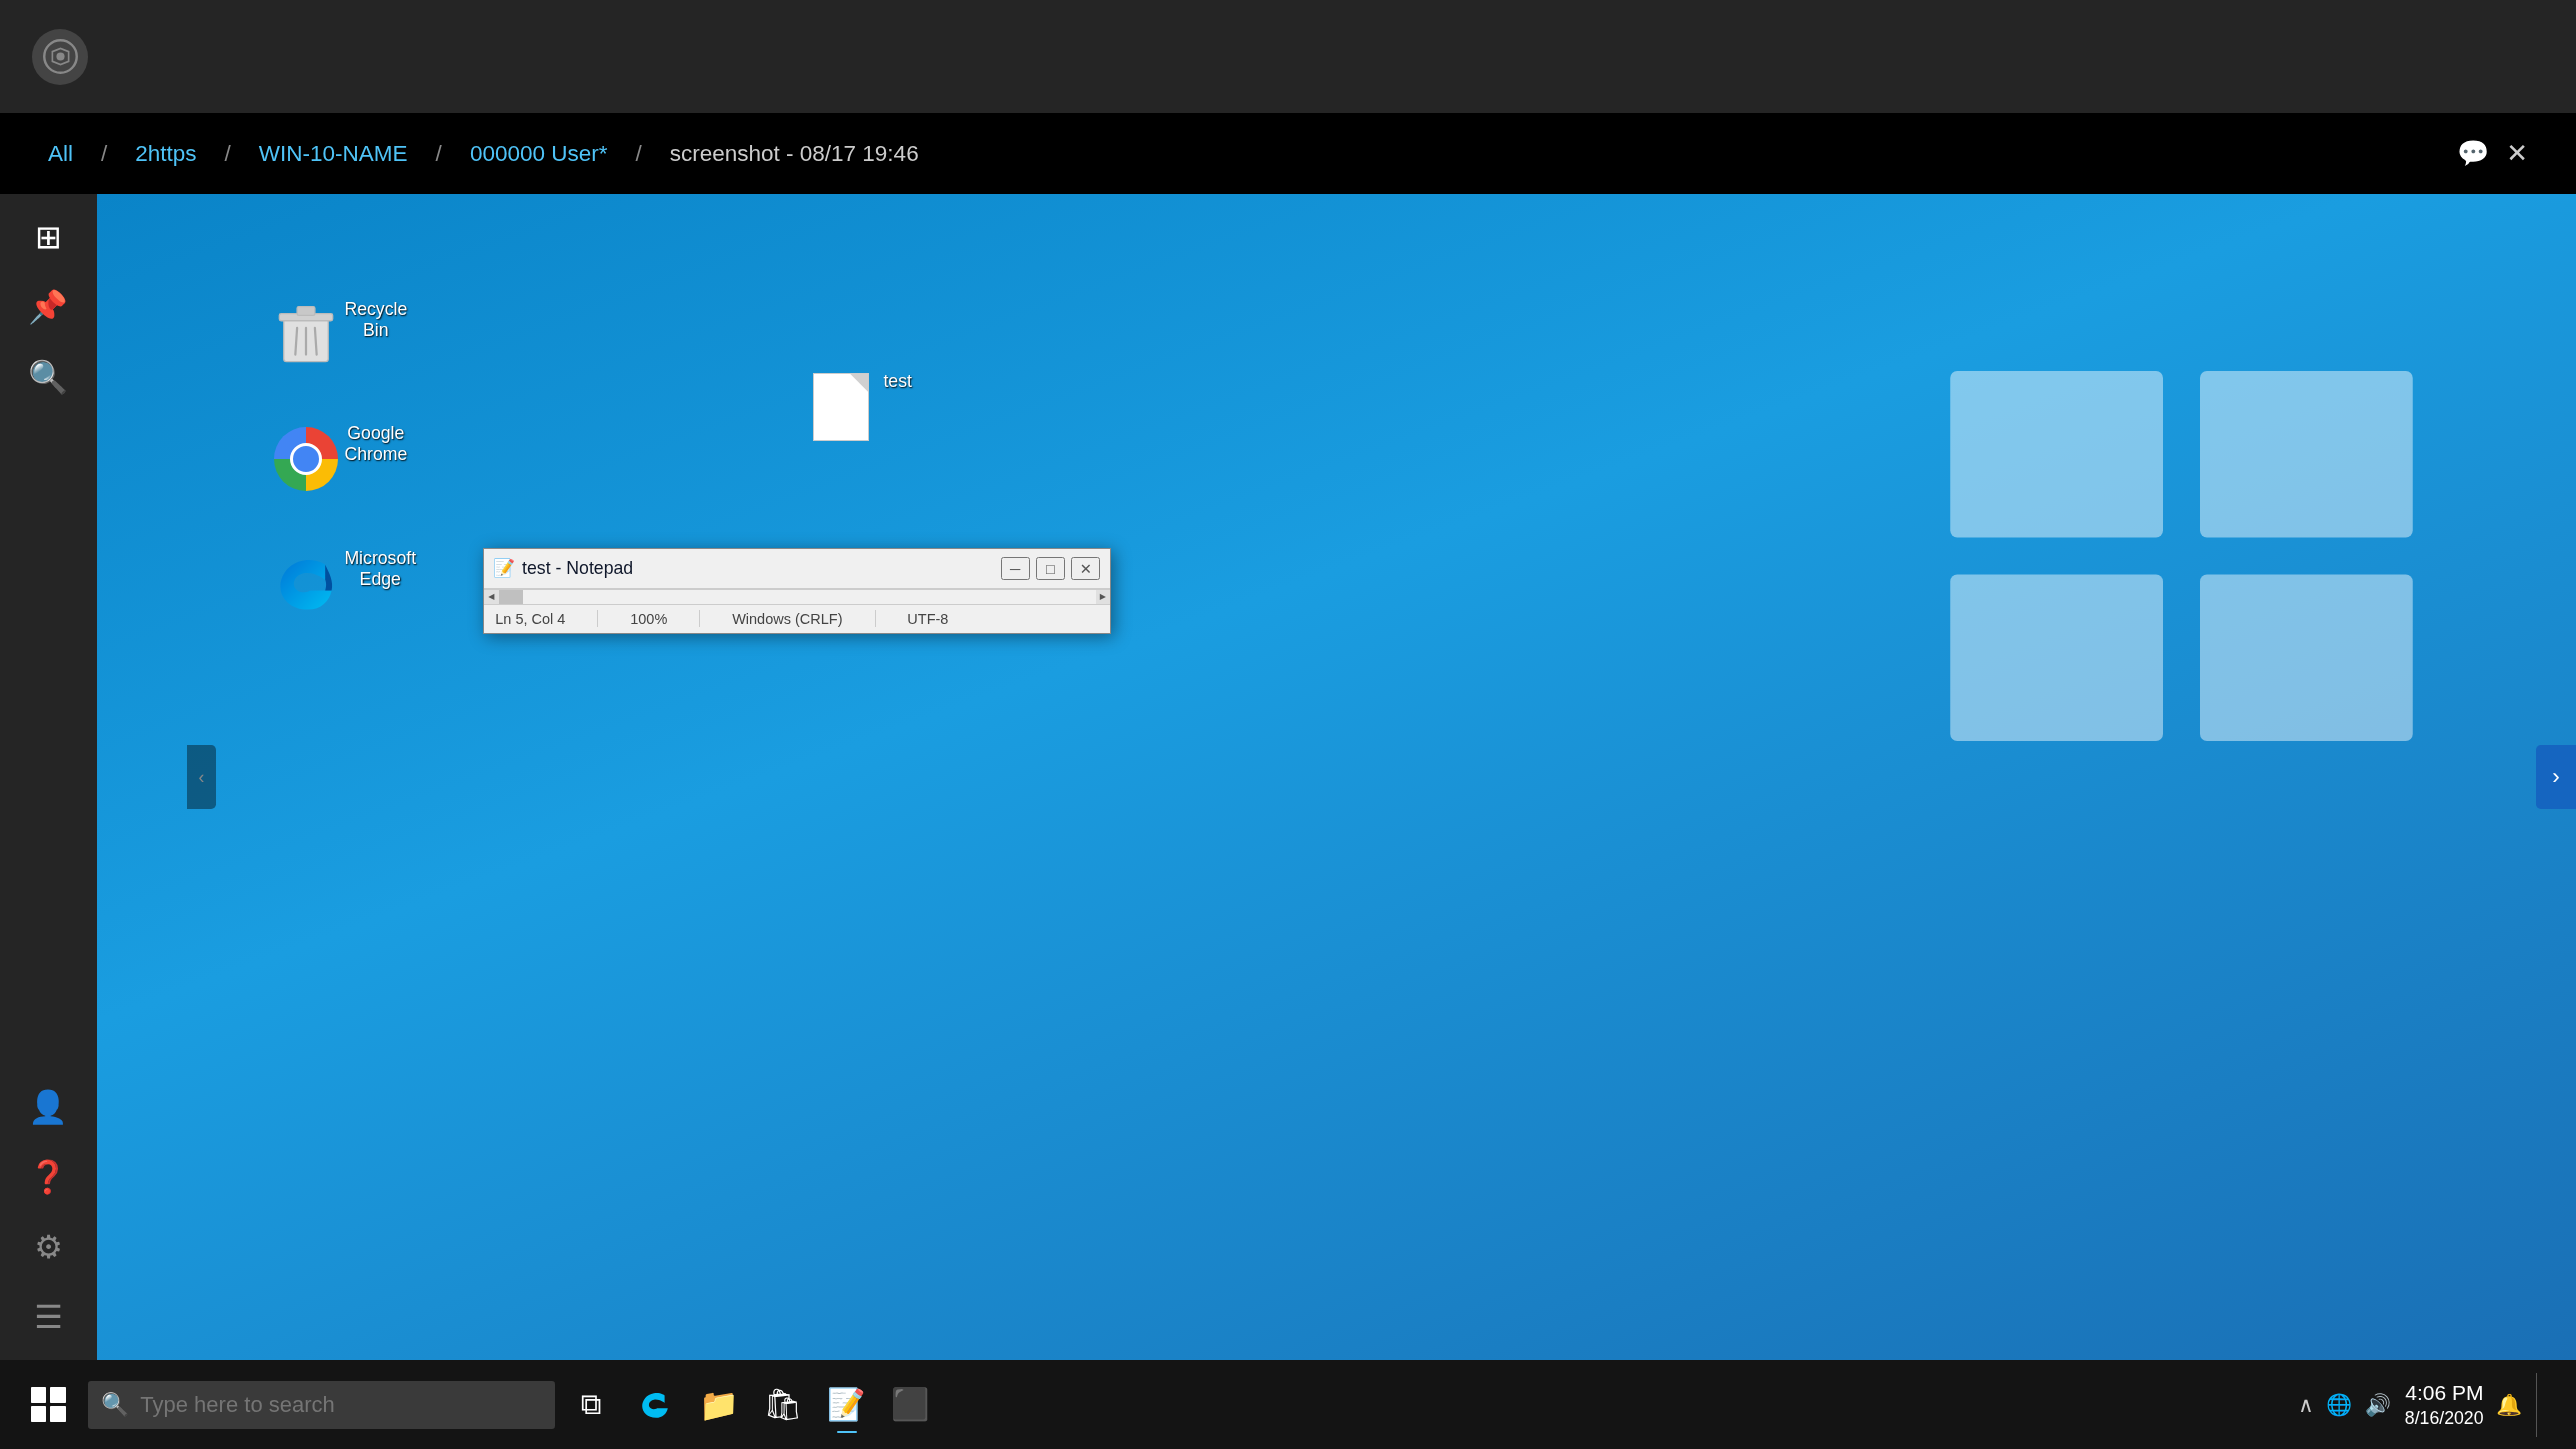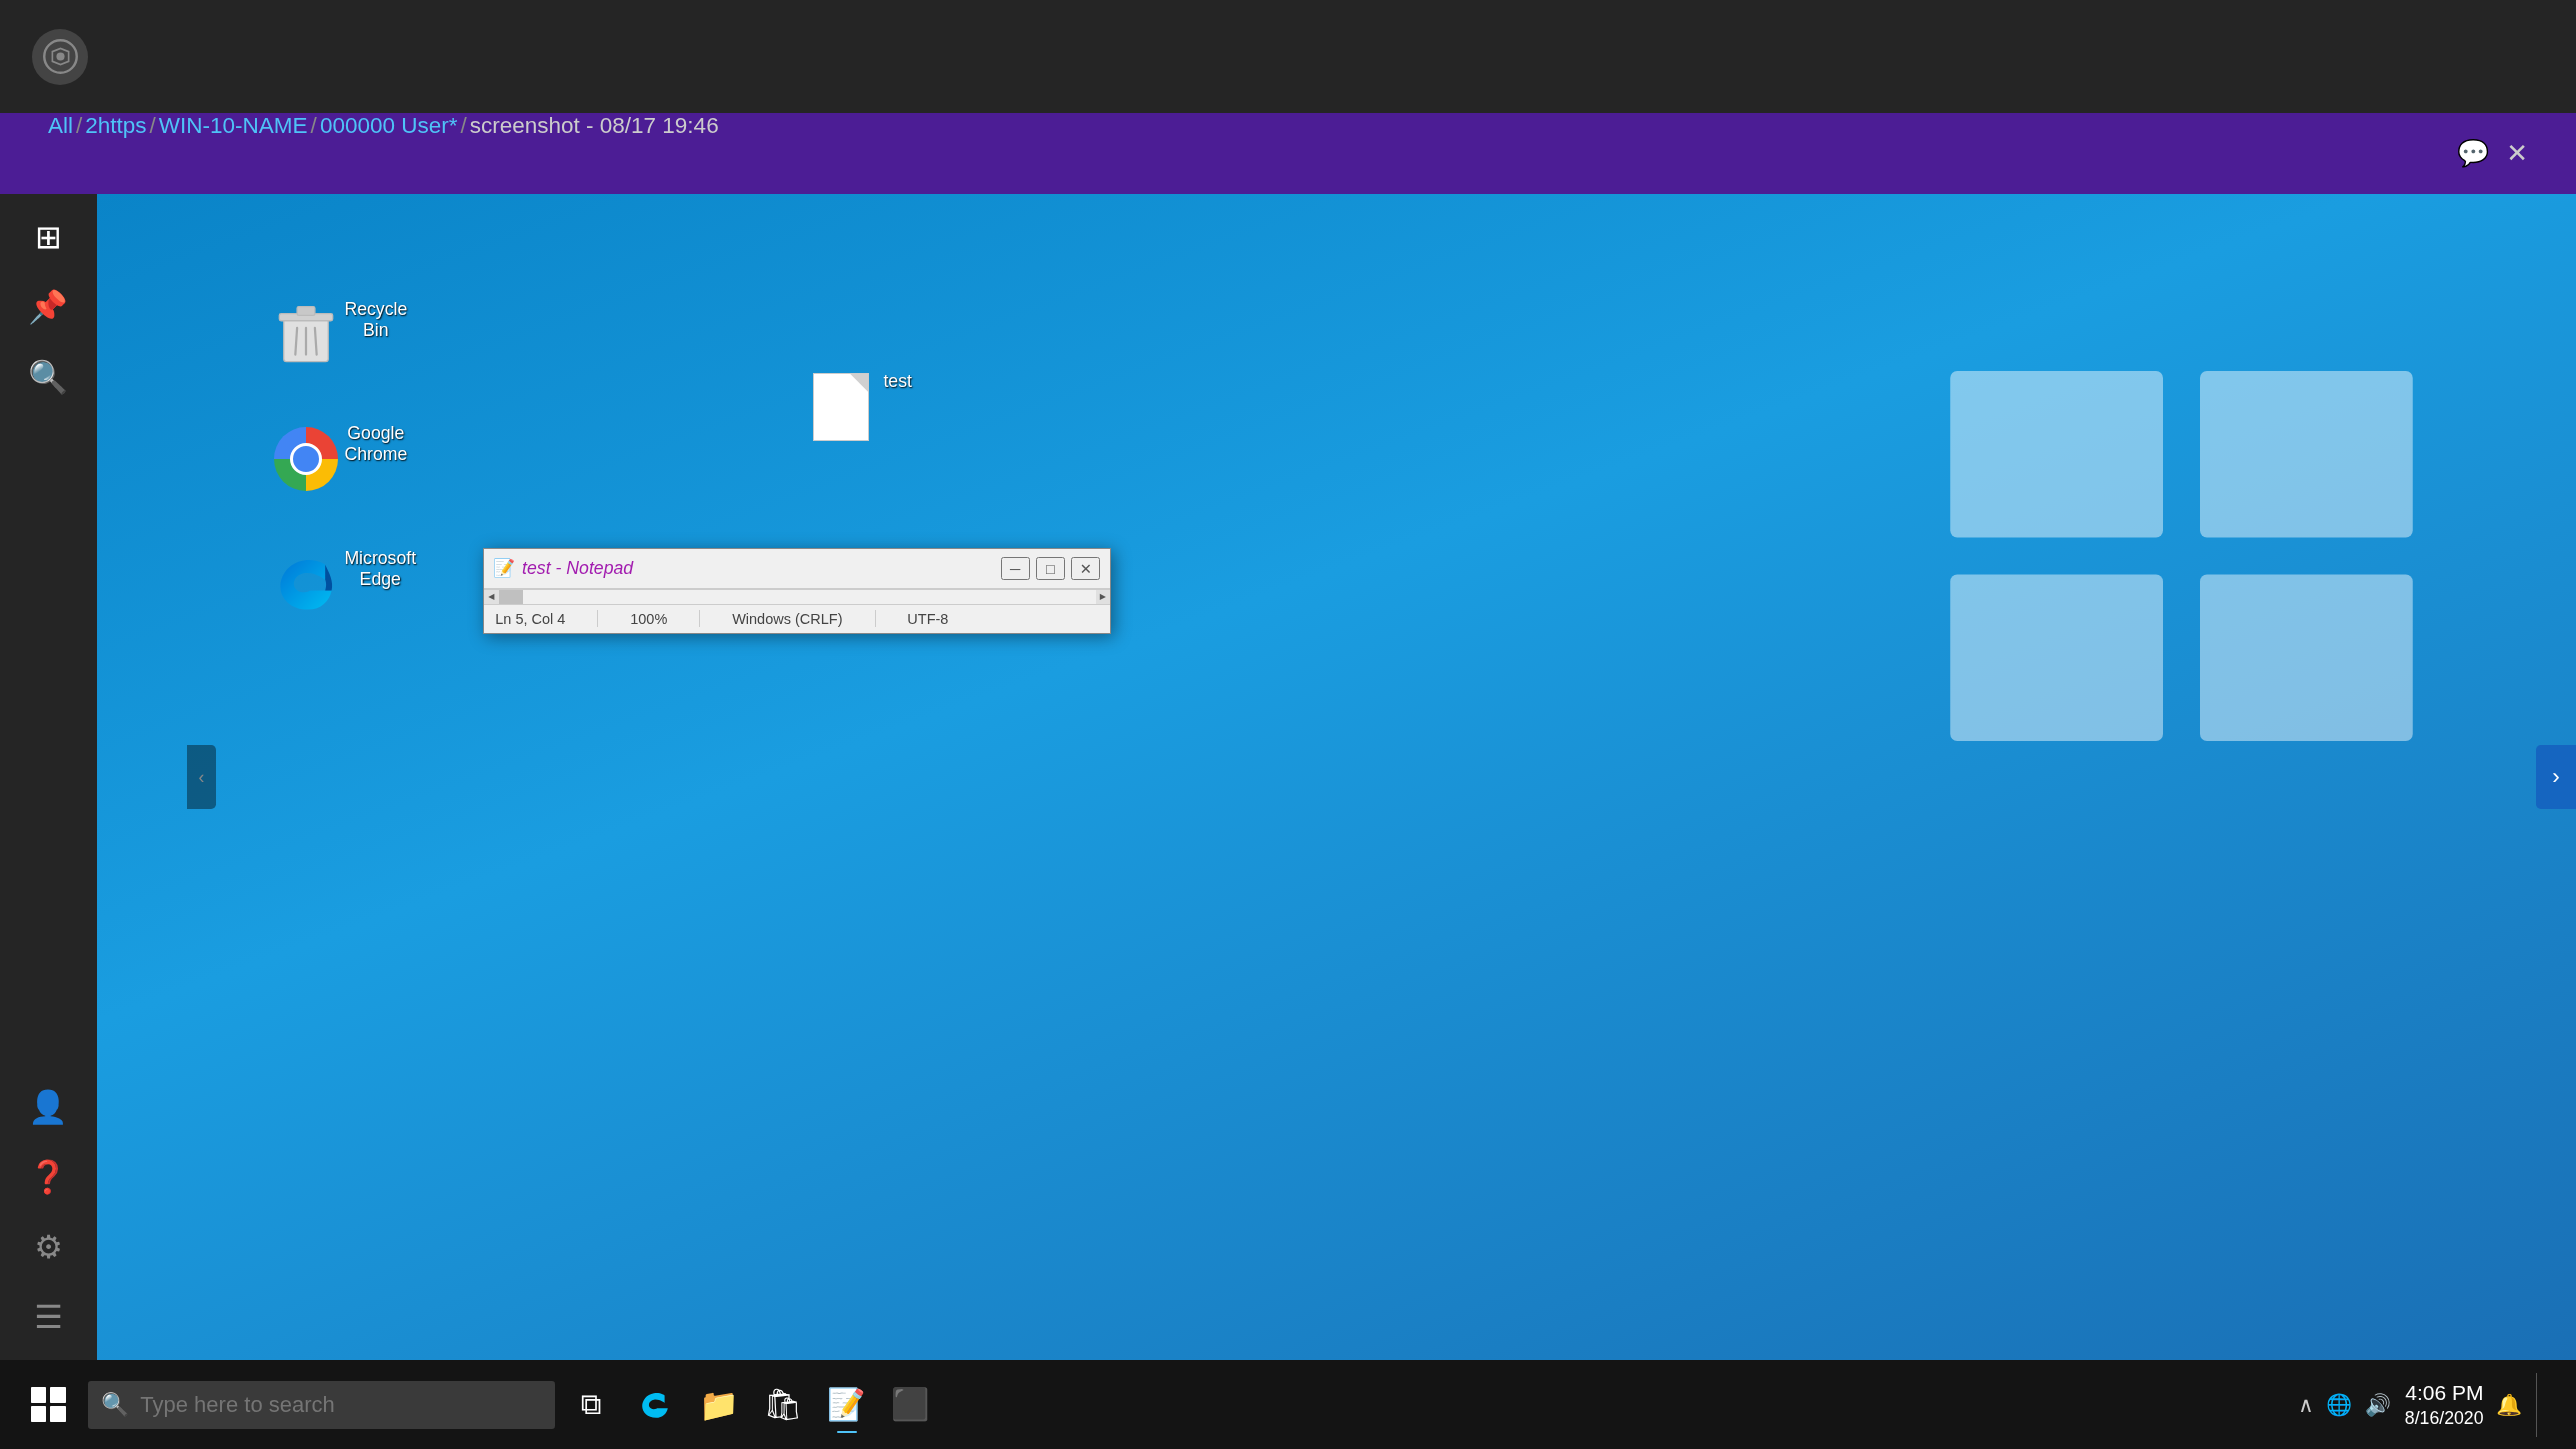--- a/index.html
+++ b/index.html
@@ -35,24 +35,25 @@
       width: 56px; height: 56px;
       background: #444;
       border-radius: 50%;
       display: flex; align-items: center; justify-content: center;
       color: #aaa; font-size: 22.5px;
     }
 
     
     .breadcrumb-bar {
       height: 81px;
-      background: #4c1d95;
-      display: flex;
+      background: #000000;
+      display: flex;
+      align-items: center;
       padding: 0 48px;
-      gap: 3px;
+      gap: 28px;
       flex-shrink: 0;
     }
     .breadcrumb-item {
       color: #4fc3f7;
       font-size: 22.5px;
       cursor: pointer;
     }
     .breadcrumb-sep {
       color: #888;
       font-size: 22.5px;
@@ -197,23 +198,22 @@
       align-items: center;
       padding: 0 9.7px;
       gap: 6.4px;
       border-bottom: 0.8px solid #ccc;
     }
     .notepad-title-icon {
       font-size: 17.7px;
     }
     .notepad-title-text {
       font-size: 17.7px;
-      color: #a21caf;
+      color: #0f172a;
       flex: 1;
-      font-style: italic;
     }
     .notepad-win-btn {
       width: 29px; height: 22.5px;
       display: flex; align-items: center; justify-content: center;
       font-size: 14.5px;
       cursor: pointer;
       color: #555;
     }
 
     .notepad-menubar {

